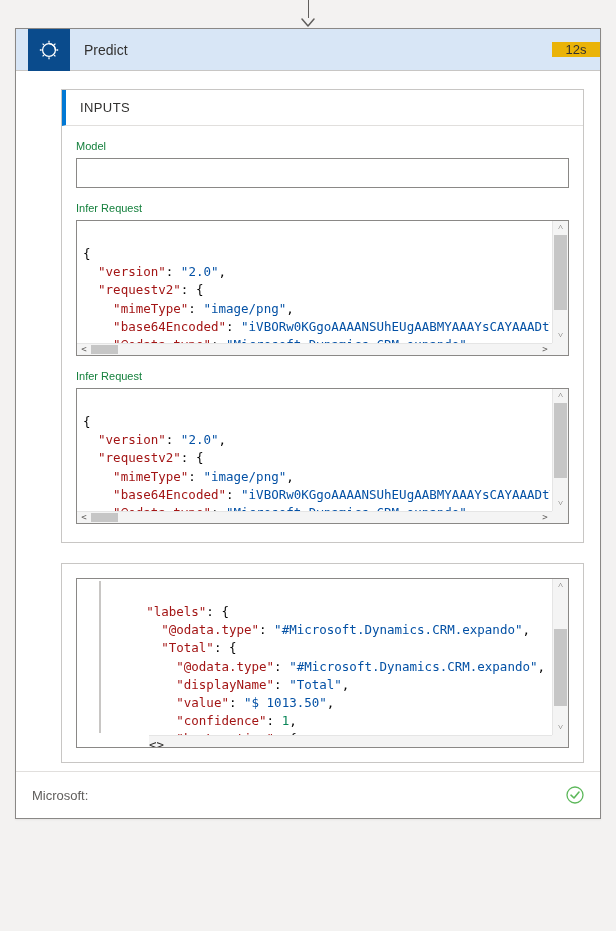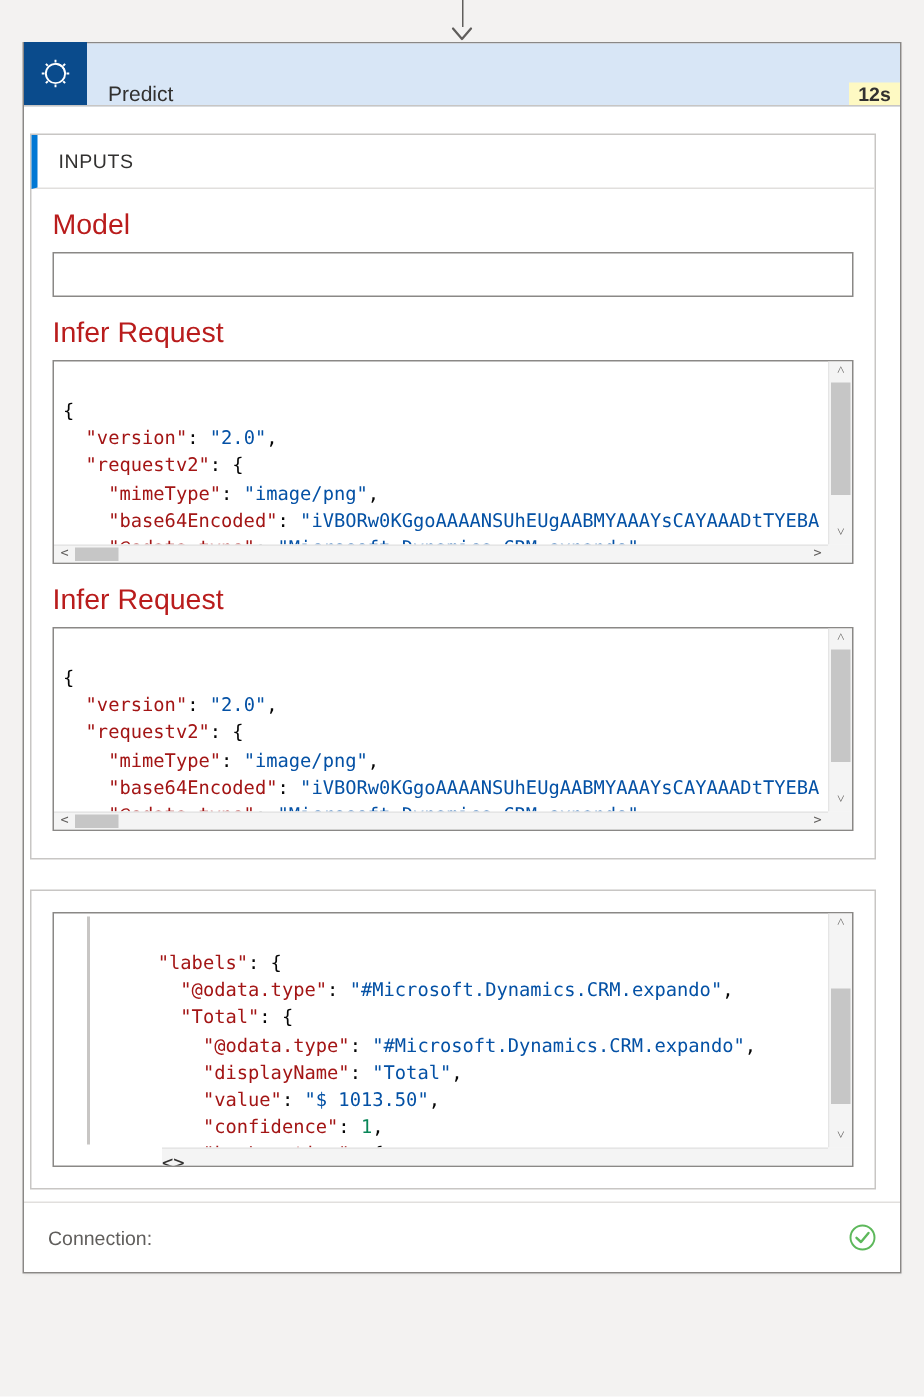--- a/index.html
+++ b/index.html
@@ -35,75 +35,76 @@
       position: absolute;
       top: 28px;
       left: 15px;
       right: 15px;
       background: #fff;
       border: 1px solid #8a8886;
       box-shadow: 0 1px 2px rgba(0,0,0,0.06);
     }
     .card-header {
       display: flex;
-      align-items: flex-end;
+      align-items: center;
       height: 42px;
       background: #d8e6f6;
       border-bottom: 1px solid #c8c6c4;
+      padding-left: 12px;
     }
     .icon-square {
       width: 42px;
       height: 42px;
       background: #0a4b8c;
       display: flex;
       align-items: center;
       justify-content: center;
     }
     .icon-square svg { width: 22px; height: 22px; stroke: #fff; fill: none; }
     .card-title {
       flex: 1;
       display: flex;
       align-items: center;
       padding-left: 14px;
       font-size: 14px;
       color: #323130;
     }
     .card-duration {
-      width: 34px;
+      width: 48px;
       display: flex;
       align-items: center;
       justify-content: center;
       color: #323130;
-      background: #fef9c3;
-      font-size: 13px;
-      font-weight: bold;
+      background: #eab308;
+      font-size: 13px;
     }
 
     .card-body {
-      padding: 18px 16px 8px 4px;
+      padding: 18px 16px 8px 24px;
+      margin-left: 21px;
     }
     .section {
       border: 1px solid #c8c6c4;
       margin-bottom: 20px;
     }
     .section-header {
       padding: 10px 14px;
       border-left: 4px solid #0178d4;
       font-size: 13px;
       letter-spacing: 0.4px;
       color: #323130;
       border-bottom: 1px solid #e1dfdd;
     }
     .section-body {
       padding: 14px 14px 12px 14px;
     }
     .field { margin-bottom: 14px; }
     .field-label {
-      font-size: 19px;
-      color: #b91c1c;
+      font-size: 11px;
+      color: #15803d;
       margin-bottom: 6px;
     }
     .text-input {
       width: 100%;
       height: 30px;
       border: 1px solid #8a8886;
       background: #fff;
       padding: 4px 8px;
       font-size: 13px;
     }
@@ -360,21 +361,21 @@
             </div>
           </div>
         </div>
 
       </div>
     </div>
 
   </div>
 
   <div class="footer">
-    <span>Connection:</span>
+    <span>Microsoft:</span>
     <span class="status-circle">
       <svg width="18" height="18" viewBox="0 0 18 18">
         <circle cx="9" cy="9" r="8" fill="none" stroke="#5db85b" stroke-width="1.3"></circle>
         <path d="M5 9.2 L8 12 L13 6" fill="none" stroke="#5db85b" stroke-width="1.6" stroke-linecap="round" stroke-linejoin="round"></path>
       </svg>
     </span>
   </div>
 
 </div>
 

